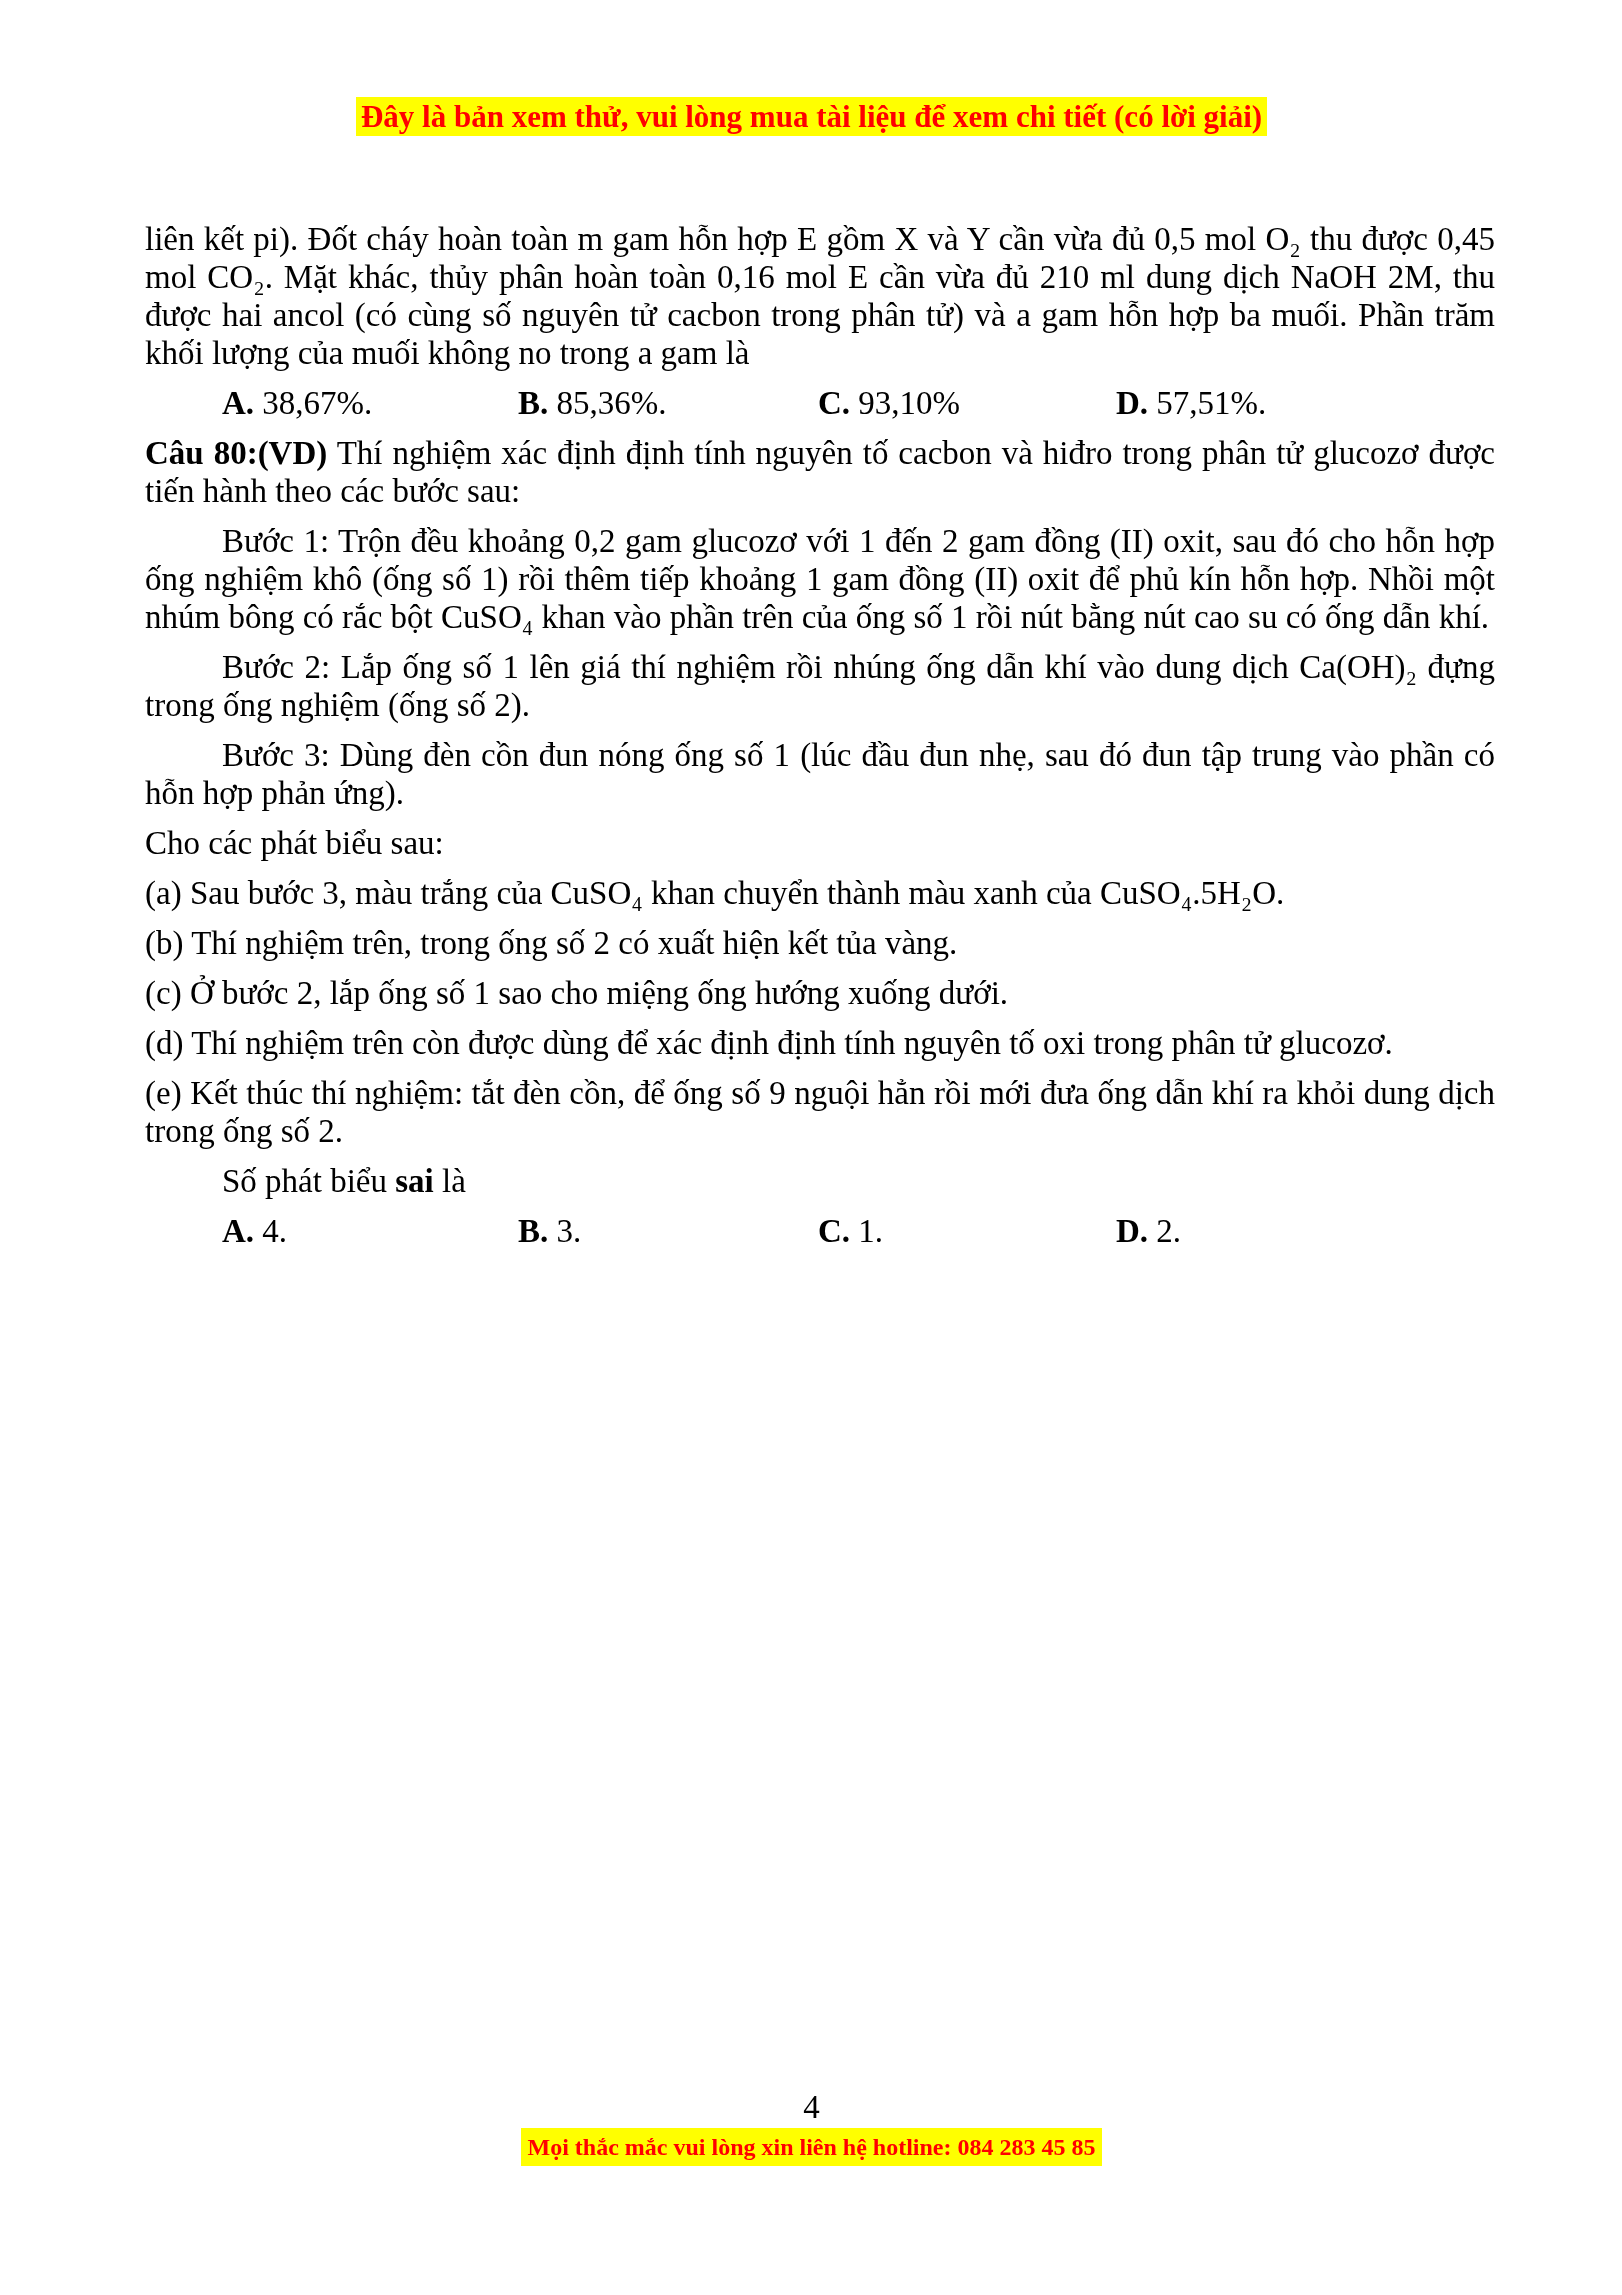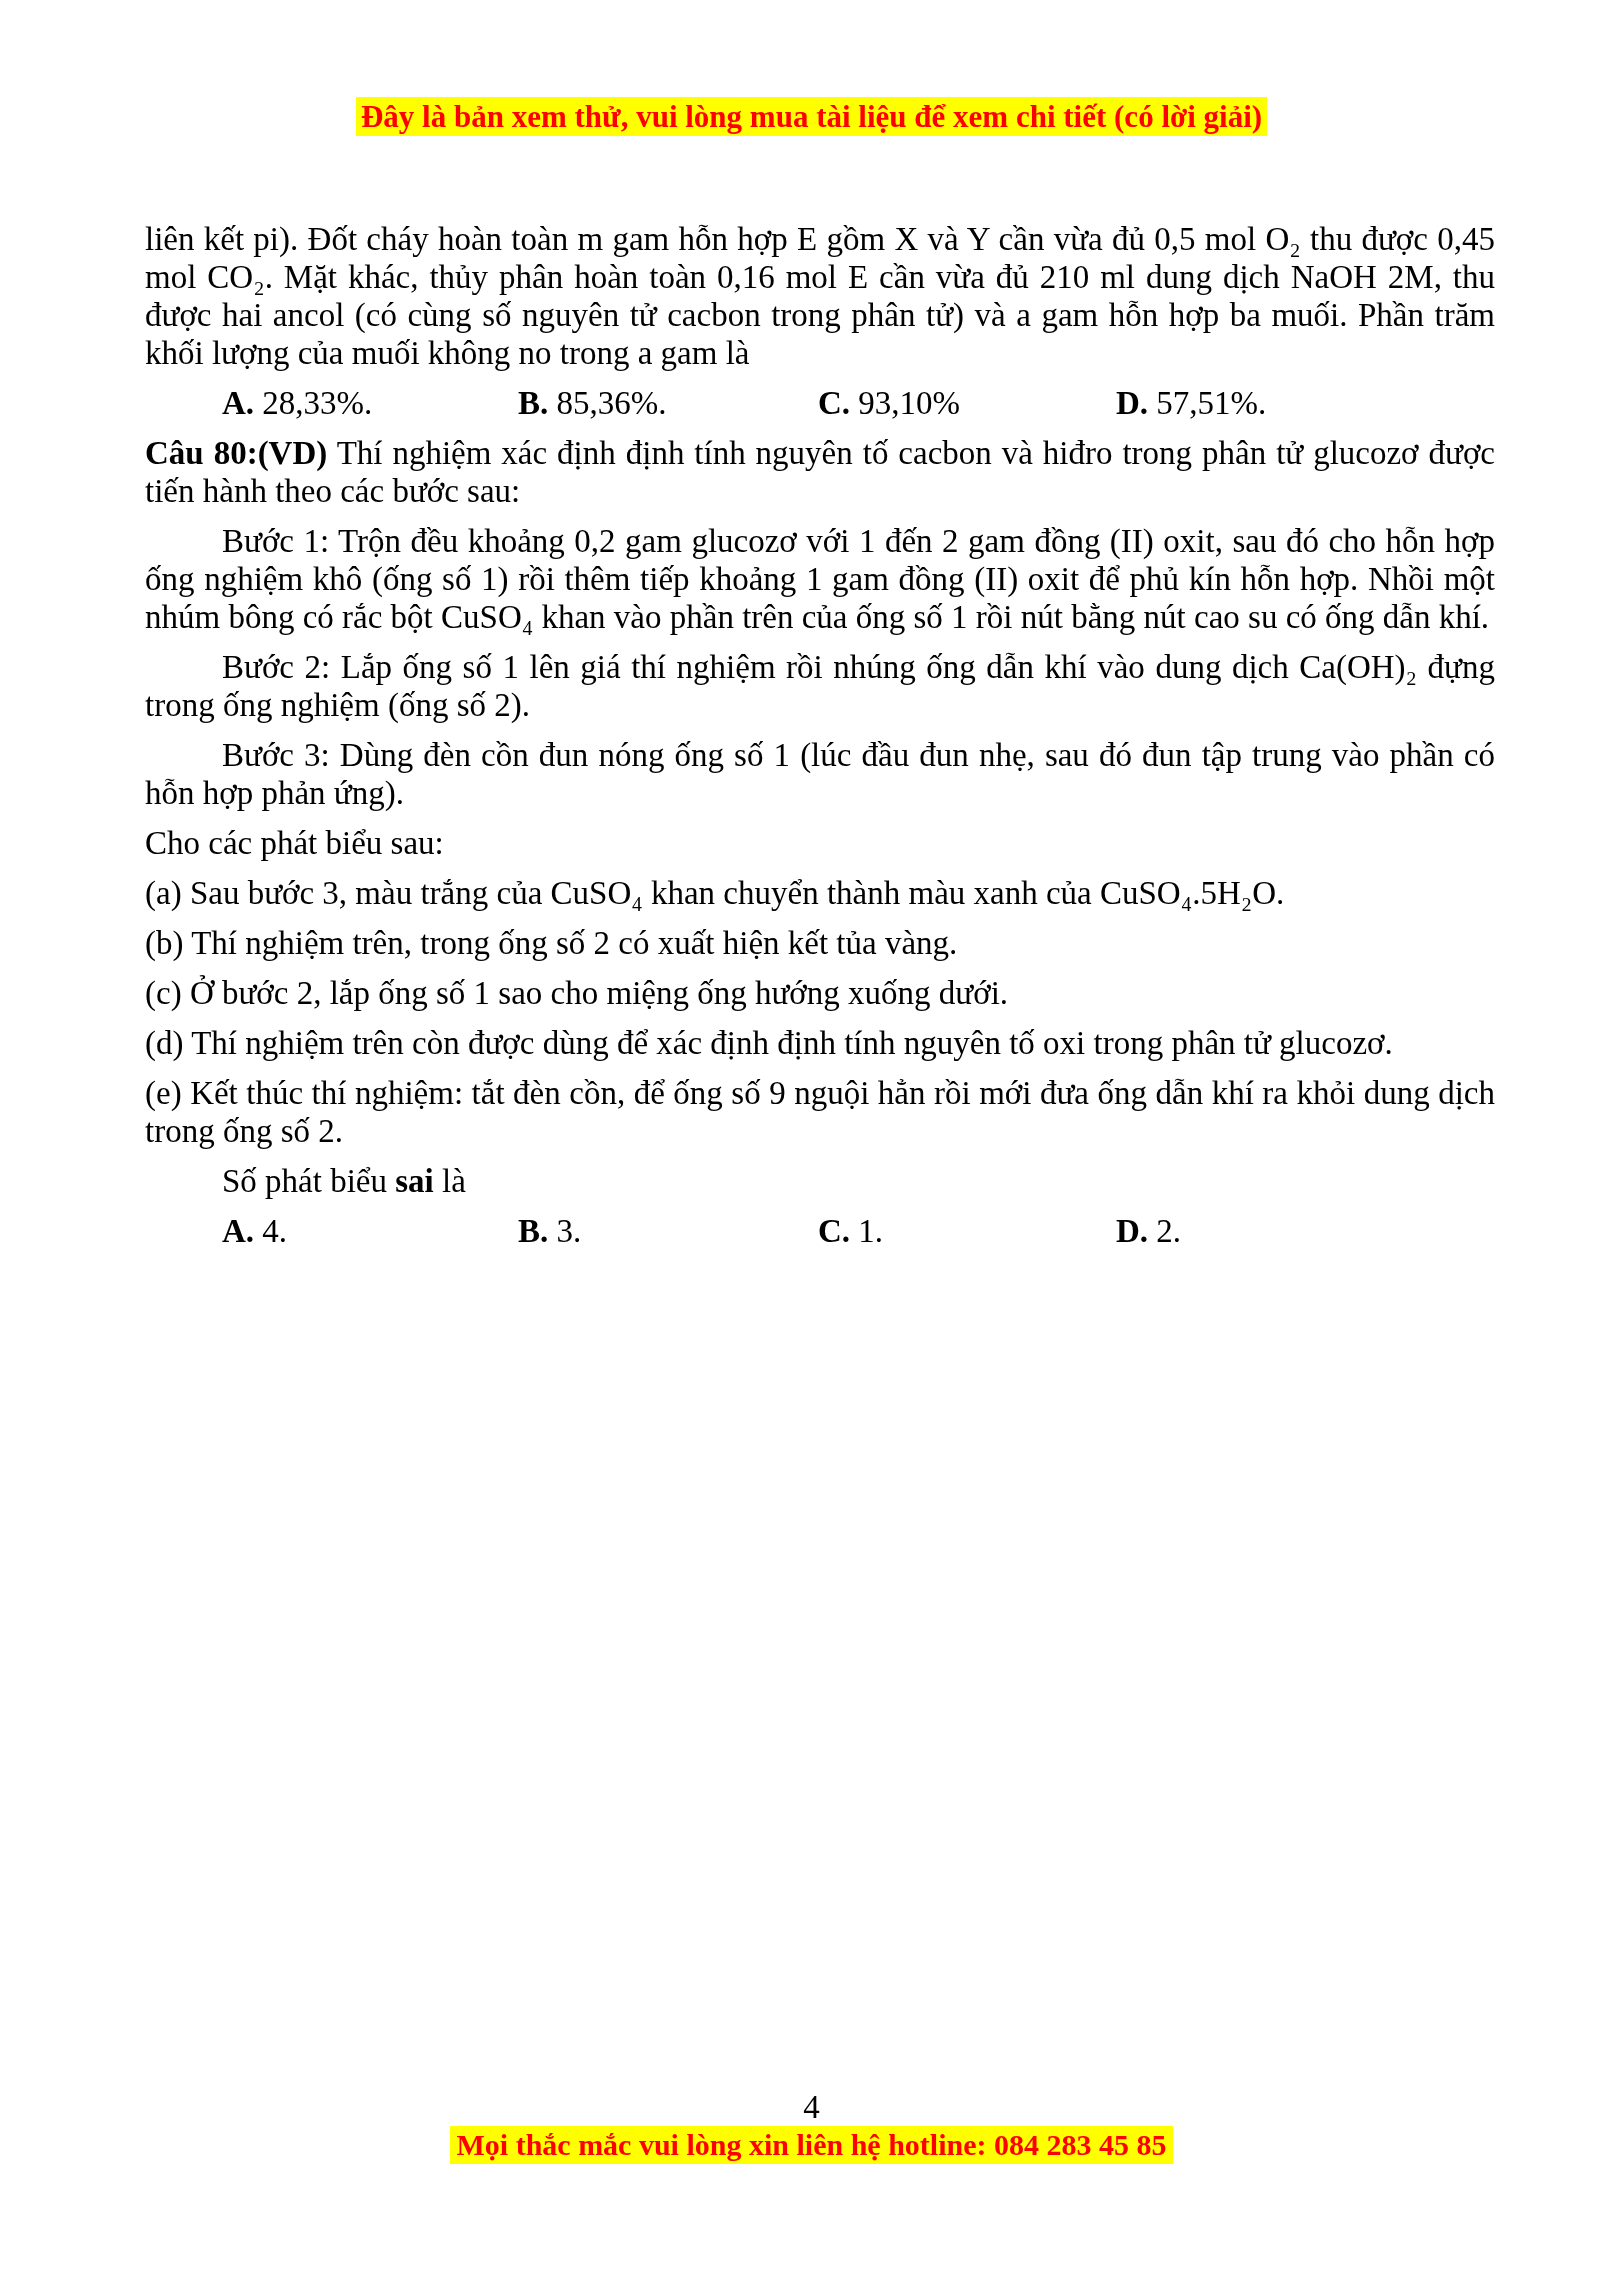--- a/index.html
+++ b/index.html
@@ -27,39 +27,39 @@
   .opt-1,.opt-2,.opt-3{width:296px;}
   .opt-2{width:300px;}
   .opt-3{width:298px;}
   .opt .lbl{font-weight:bold;}
   .end-line{margin-top:85px;text-align:center !important;}
   .page-number{position:absolute;top:2089px;left:0;width:1623px;text-align:center;font-size:33px;line-height:37px;}
   .footer-wrap{position:absolute;top:2125px;left:0;width:1623px;text-align:center;}
   .footer-text{
     display:inline-block;
     background:#ffff00;color:#ff0000;
-    font-weight:bold;font-size:30px;line-height:38px;
+    font-weight:bold;font-size:24px;line-height:38px;
     padding:0 6.5px;white-space:nowrap;
   }
 </style>
 </head>
 <body>
 
 <div class="page">
 
   <div class="banner-wrap">
     <span class="banner-text">Đây là bản xem thử, vui lòng mua tài liệu để xem chi tiết (có lời giải)</span>
   </div>
 
   <div class="content">
 
     <p>liên kết pi). Đốt cháy hoàn toàn m gam hỗn hợp E gồm X và Y cần vừa đủ 0,5 mol O₂ thu được 0,45 mol CO₂. Mặt khác, thủy phân hoàn toàn 0,16 mol E cần vừa đủ 210 ml dung dịch NaOH 2M, thu được hai ancol (có cùng số nguyên tử cacbon trong phân tử) và a gam hỗn hợp ba muối. Phần trăm khối lượng của muối không no trong a gam là</p>
 
     <p class="options-row">
-      <span class="opt opt-1"><span class="lbl">A.</span><span> 28,33%.</span></span>
+      <span class="opt opt-1"><span class="lbl">A.</span><span> 38,67%.</span></span>
       <span class="opt opt-2"><span class="lbl">B.</span><span> 85,36%.</span></span>
       <span class="opt opt-3"><span class="lbl">C.</span><span> 93,10%</span></span>
       <span class="opt"><span class="lbl">D.</span><span> 57,51%.</span></span>
     </p>
 
     <p><b>Câu 80:(VD)</b><span> Thí nghiệm xác định định tính nguyên tố cacbon và hiđro trong phân tử glucozơ được tiến hành theo các bước sau:</span></p>
 
     <p class="indent">Bước 1: Trộn đều khoảng 0,2 gam glucozơ với 1 đến 2 gam đồng (II) oxit, sau đó cho hỗn hợp ống nghiệm khô (ống số 1) rồi thêm tiếp khoảng 1 gam đồng (II) oxit để phủ kín hỗn hợp. Nhồi một nhúm bông có rắc bột CuSO₄ khan vào phần trên của ống số 1 rồi nút bằng nút cao su có ống dẫn khí.</p>
     <p class="indent">Bước 2: Lắp ống số 1 lên giá thí nghiệm rồi nhúng ống dẫn khí vào dung dịch Ca(OH)₂ đựng trong ống nghiệm (ống số 2).</p>
     <p class="indent">Bước 3: Dùng đèn cồn đun nóng ống số 1 (lúc đầu đun nhẹ, sau đó đun tập trung vào phần có hỗn hợp phản ứng).</p>

